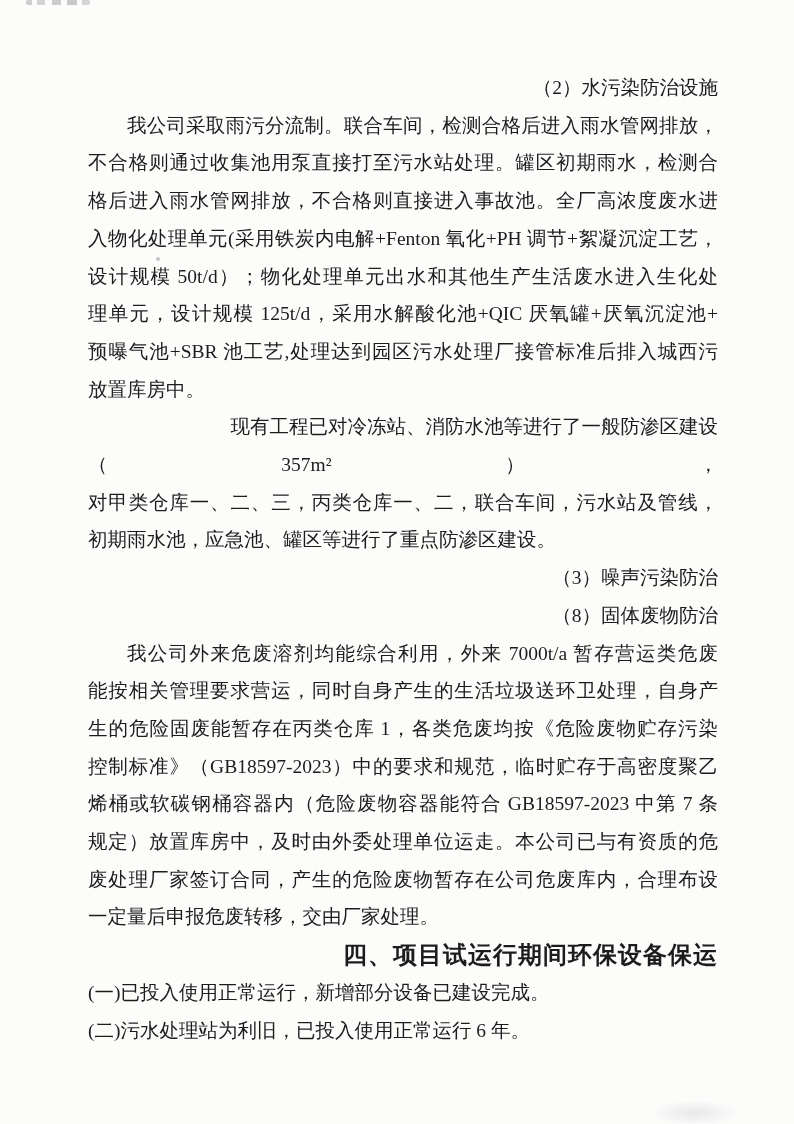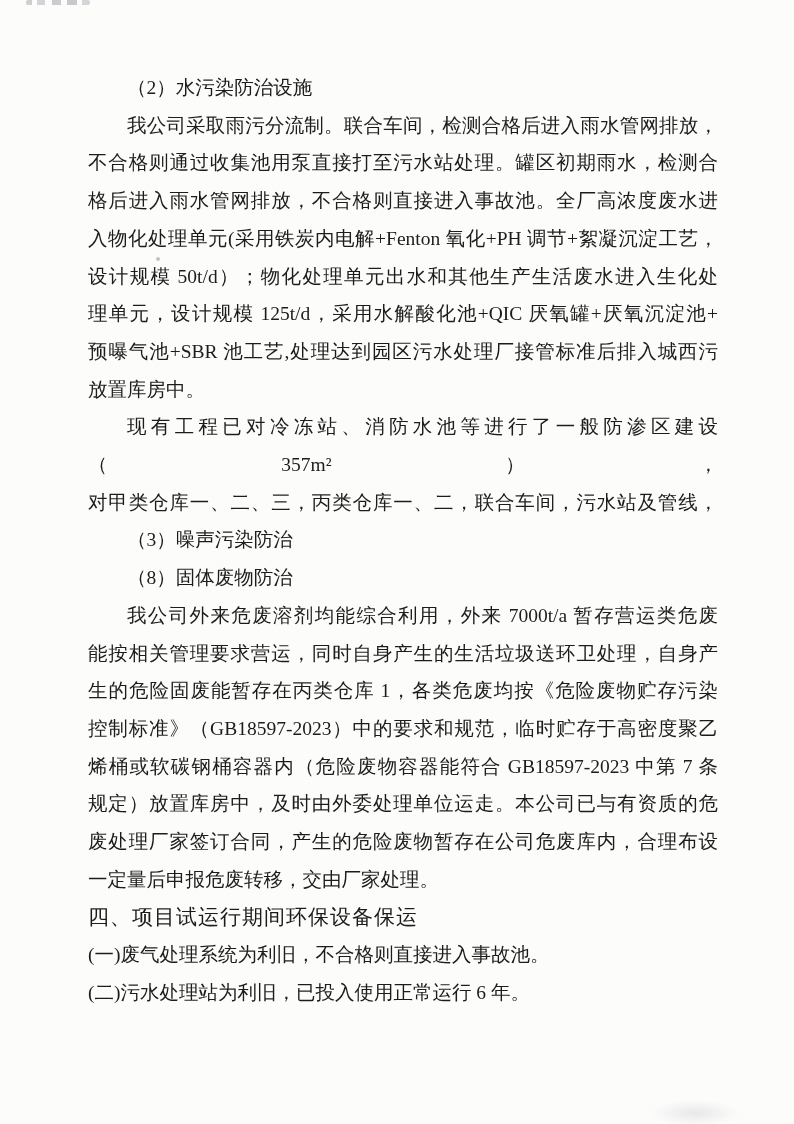--- a/index.html
+++ b/index.html
@@ -23,26 +23,27 @@
     color: #1c1c1c;
     font-size: 19.5px;
     line-height: 37.7px;
   }
   .para { margin: 0; }
   .line { min-height: 37.7px; white-space: normal; }
   .line.full {
     text-align: justify;
     text-align-last: justify;
   }
-  .line.indent { text-indent: 2em; }
+  .line.indent { text-indent: 2em; text-align: right; }
   .para.heading .line {
     font-family: "Liberation Sans", "DejaVu Sans", sans-serif;
-    font-weight: normal;
-    font-size: 21px;
+    font-weight: bold;
+    font-size: 24px;
     letter-spacing: 1px;
+    text-align: right;
   }
   
   .artifact-top {
     position: absolute;
     left: 26px;
     top: 0;
     width: 64px;
     height: 5px;
     opacity: 0.55;
     background: linear-gradient(90deg,
@@ -89,20 +90,21 @@
         <div class="line full">格后进入雨水管网排放，不合格则直接进入事故池。全厂高浓度废水进</div>
         <div class="line full">入物化处理单元(采用铁炭内电解+Fenton 氧化+PH 调节+絮凝沉淀工艺，</div>
         <div class="line full">设计规模 50t/d）；物化处理单元出水和其他生产生活废水进入生化处</div>
         <div class="line full">理单元，设计规模 125t/d，采用水解酸化池+QIC 厌氧罐+厌氧沉淀池+</div>
         <div class="line full">预曝气池+SBR 池工艺,处理达到园区污水处理厂接管标准后排入城西污</div>
         <div class="line">放置库房中。</div>
       </div>
       <div class="para">
         <div class="line full indent">现有工程已对冷冻站、消防水池等进行了一般防渗区建设（357m²），</div>
         <div class="line full">对甲类仓库一、二、三，丙类仓库一、二，联合车间，污水站及管线，</div>
+        <div class="line">初期雨水池，应急池、罐区等进行了重点防渗区建设。</div>
       </div>
       <div class="para">
         <div class="line indent">（3）噪声污染防治</div>
       </div>
       <div class="para">
         <div class="line indent">（8）固体废物防治</div>
       </div>
       <div class="para">
         <div class="line full indent">我公司外来危废溶剂均能综合利用，外来 7000t/a 暂存营运类危废</div>
         <div class="line full">能按相关管理要求营运，同时自身产生的生活垃圾送环卫处理，自身产</div>
@@ -110,20 +112,20 @@
         <div class="line full">控制标准》（GB18597-2023）中的要求和规范，临时贮存于高密度聚乙</div>
         <div class="line full">烯桶或软碳钢桶容器内（危险废物容器能符合 GB18597-2023 中第 7 条</div>
         <div class="line full">规定）放置库房中，及时由外委处理单位运走。本公司已与有资质的危</div>
         <div class="line full">废处理厂家签订合同，产生的危险废物暂存在公司危废库内，合理布设</div>
         <div class="line">一定量后申报危废转移，交由厂家处理。</div>
       </div>
       <div class="para heading">
         <div class="line">四、项目试运行期间环保设备保运</div>
       </div>
       <div class="para">
-        <div class="line">(一)废气处理系统为利旧，不合格则直接进入事故池。</div>
+        <div class="line">(一)已投入使用正常运行，新增部分设备已建设完成。</div>
       </div>
       <div class="para">
         <div class="line">(二)污水处理站为利旧，已投入使用正常运行 6 年。</div>
       </div>
     </div>
   <div class="artifact-bottom"></div>
 </div>
 
 </body></html>

